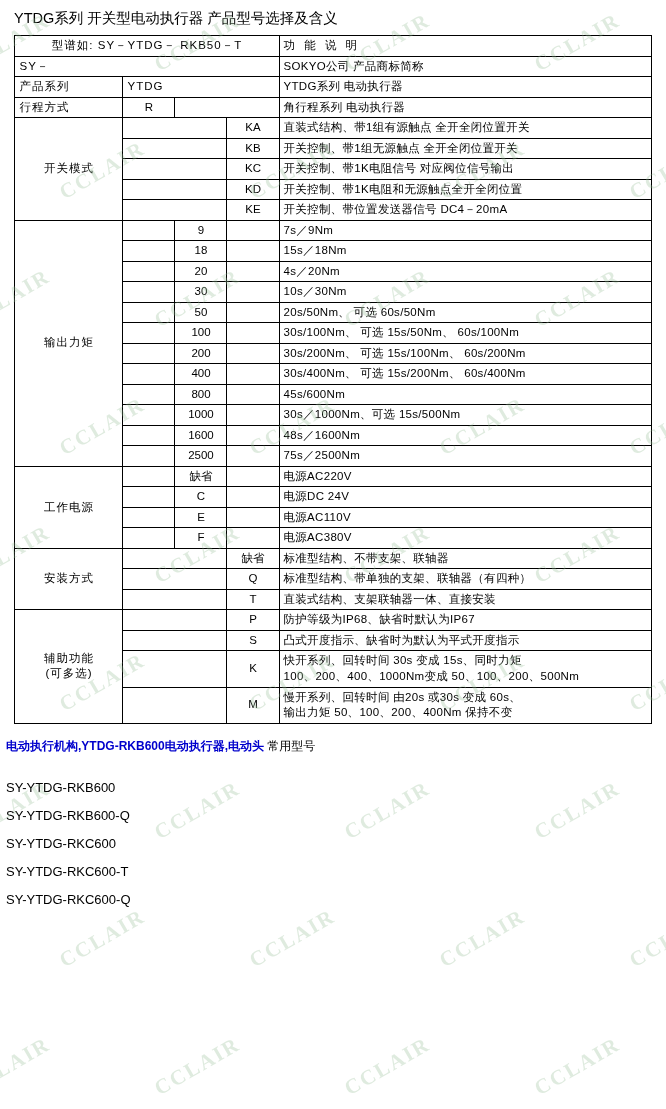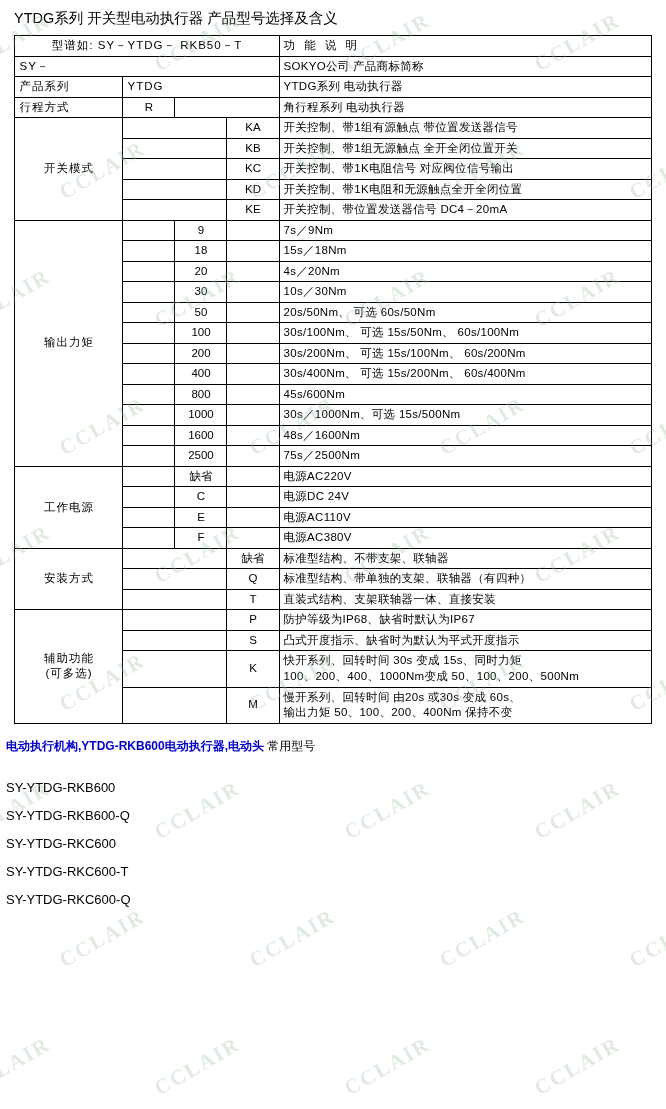--- a/index.html
+++ b/index.html
@@ -144,21 +144,21 @@
       <td class="lblL">行程方式</td>
       <td class="code">R</td>
       <td colspan="2" class="code"></td>
       <td class="desc">角行程系列 电动执行器</td>
     </tr>
 
     <tr>
       <td rowspan="5" class="lbl">开关模式</td>
       <td colspan="2" class="code"></td>
       <td class="code">KA</td>
-      <td class="desc">开关控制、带1组有源触点  带位置发送器信号</td>
+      <td class="desc">直装式结构、带1组有源触点  全开全闭位置开关</td>
     </tr>
     <tr>
       <td colspan="2" class="code"></td>
       <td class="code">KB</td>
       <td class="desc">开关控制、带1组无源触点  全开全闭位置开关</td>
     </tr>
     <tr>
       <td colspan="2" class="code"></td>
       <td class="code">KC</td>
       <td class="desc">开关控制、带1K电阻信号  对应阀位信号输出</td>

